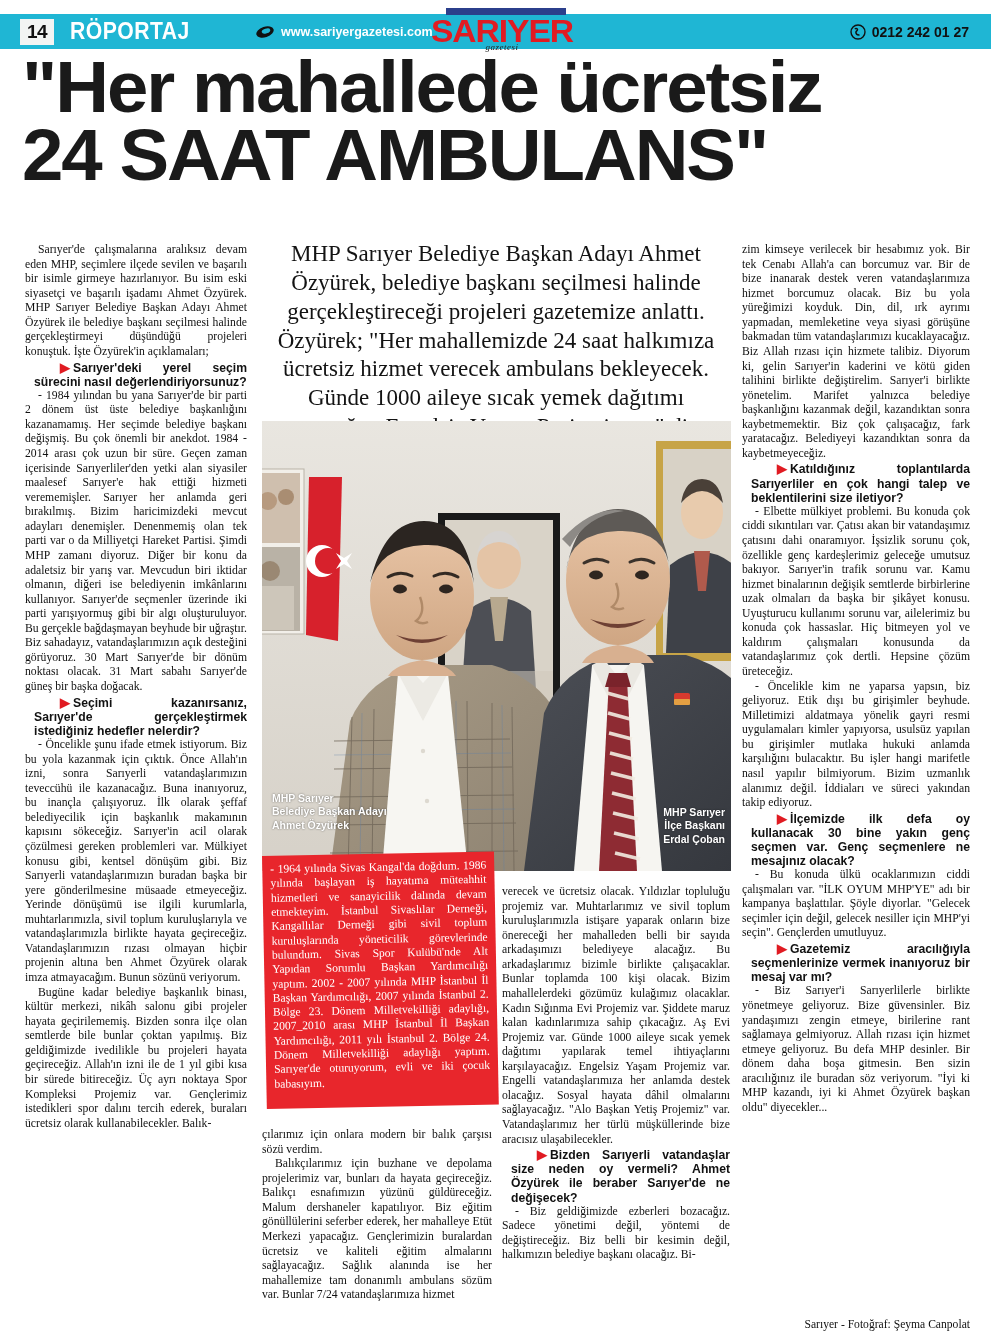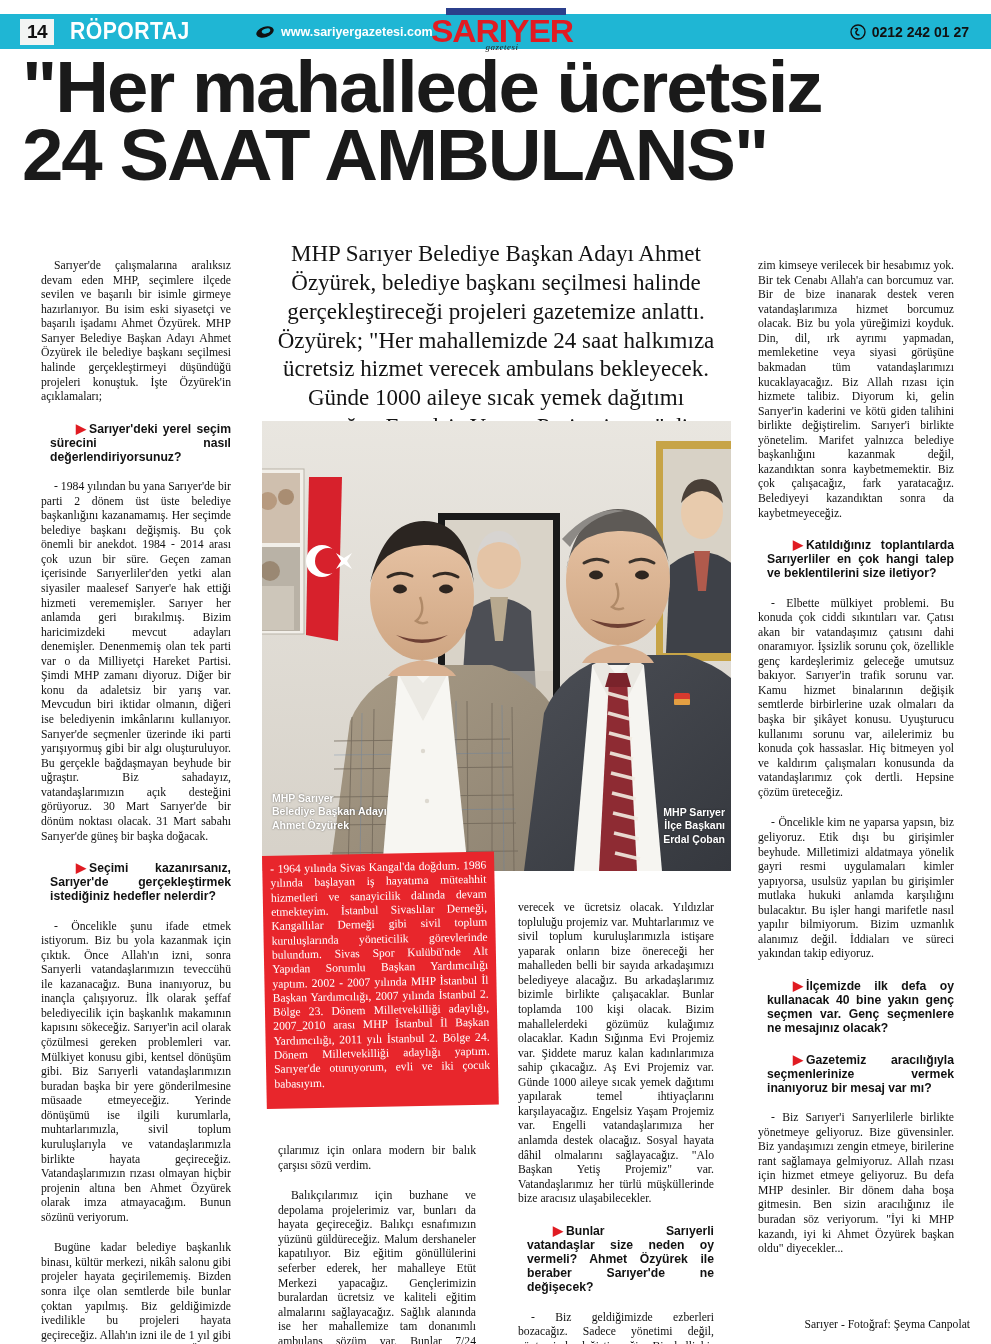--- a/index.html
+++ b/index.html
@@ -91,21 +91,21 @@
 
   
   .col {
     position: absolute;
     font-family: "Liberation Serif", serif;
     font-size: 11.7px;
     line-height: 1.245;
     text-align: justify;
     color: #111;
   }
-  .col p { text-indent: 13px; margin: 16px; }
+  .col p { text-indent: 13px; margin: 0; }
   .col p.noindent { text-indent: 0; }
 
   .col1 { left: 25px; top: 243px; width: 222px; }
   .col3 { left: 502px; top: 885px; width: 228px; }
   .col4 { left: 742px; top: 243px; width: 228px; }
 
   .qhead {
     font-family: Liberation Sans, sans-serif;
     font-weight: bold;
     font-size: 12.2px;
@@ -377,29 +377,30 @@
     <p>Bugüne kadar belediye başkanlık binası, kültür merkezi, nikâh salonu gibi projeler hayata geçirilememiş. Bizden sonra ilçe olan semtlerde bile bunlar çoktan yapılmış. Biz geldiğimizde ivedilikle bu projeleri hayata geçireceğiz. Allah'ın izni ile de 1 yıl gibi kısa bir sürede bitireceğiz. Üç ayrı noktaya Spor Kompleksi Projemiz var. Gençlerimiz istedikleri spor dalını tercih ederek, buraları ücretsiz olarak kullanabilecekler. Balık-</p>
   </div>
 
   <div class="col col2-after" style="position:absolute;">
     <p class="noindent">çılarımız için onlara modern bir balık çarşısı sözü verdim.</p>
     <p>Balıkçılarımız için buzhane ve depolama projelerimiz var, bunları da hayata geçireceğiz. Balıkçı esnafımızın yüzünü güldüreceğiz. Malum dershaneler kapatılıyor. Biz eğitim gönüllülerini seferber ederek, her mahalleye Etüt Merkezi yapacağız. Gençlerimizin buralardan ücretsiz ve kaliteli eğitim almalarını sağlayacağız. Sağlık alanında ise her mahallemize tam donanımlı ambulans sözüm var. Bunlar 7/24 vatandaşlarımıza hizmet</p>
   </div>
 
   <div class="col col3">
     <p class="noindent">verecek ve ücretsiz olacak. Yıldızlar topluluğu projemiz var. Muhtarlarımız ve sivil toplum kuruluşlarımızla istişare yaparak onların bize önereceği her mahalleden belli bir sayıda arkadaşımızı belediyeye alacağız. Bu arkadaşlarımız bizimle birlikte çalışacaklar. Bunlar toplamda 100 kişi olacak. Bizim mahallelerdeki gözümüz kulağımız olacaklar. Kadın Sığınma Evi Projemiz var. Şiddete maruz kalan kadınlarımıza sahip çıkacağız. Aş Evi Projemiz var. Günde 1000 aileye sıcak yemek dağıtımı yapılarak temel ihtiyaçlarını karşılayacağız. Engelsiz Yaşam Projemiz var. Engelli vatandaşlarımıza her anlamda destek olacağız. Sosyal hayata dâhil olmalarını sağlayacağız. "Alo Başkan Yetiş Projemiz" var. Vatandaşlarımız her türlü müşküllerinde bize aracısız ulaşabilecekler.</p>
-    <p class="qhead qhead-pad"><span class="arrow">▶</span><span>Bunlar Sarıyerli vatandaşlar size neden oy vermeli? Ahmet Özyürek ile beraber Sarıyer'de ne değişecek?</span></p>
+    <p class="qhead qhead-pad"><span class="arrow">▶</span><span>Bizden Sarıyerli vatandaşlar size neden oy vermeli? Ahmet Özyürek ile beraber Sarıyer'de ne değişecek?</span></p>
     <p>- Biz geldiğimizde ezberleri bozacağız. Sadece yönetimi değil, yöntemi de değiştireceğiz. Biz belli bir kesimin değil, halkımızın belediye başkanı olacağız. Bi-</p>
   </div>
 
   <div class="col col4">
     <p class="noindent">zim kimseye verilecek bir hesabımız yok. Bir tek Cenabı Allah'a can borcumuz var. Bir de bize inanarak destek veren vatandaşlarımıza hizmet borcumuz olacak. Biz bu yola yüreğimizi koyduk. Din, dil, ırk ayrımı yapmadan, memleketine veya siyasi görüşüne bakmadan tüm vatandaşlarımızı kucaklayacağız. Biz Allah rızası için hizmete talibiz. Diyorum ki, gelin Sarıyer'in kaderini ve kötü giden talihini birlikte değiştirelim. Sarıyer'i birlikte yönetelim. Marifet yalnızca belediye başkanlığını kazanmak değil, kazandıktan sonra kaybetmemektir. Biz çok çalışacağız, fark yaratacağız. Belediyeyi kazandıktan sonra da kaybetmeyeceğiz.</p>
     <p class="qhead qhead-pad"><span class="arrow">▶</span><span>Katıldığınız toplantılarda Sarıyerliler en çok hangi talep ve beklentilerini size iletiyor?</span></p>
     <p>- Elbette mülkiyet problemi. Bu konuda çok ciddi sıkıntıları var. Çatısı akan bir vatandaşımız çatısını dahi onaramıyor. İşsizlik sorunu çok, özellikle genç kardeşlerimiz geleceğe umutsuz bakıyor. Sarıyer'in trafik sorunu var. Kamu hizmet binalarının değişik semtlerde birbirlerine uzak olmaları da başka bir şikâyet konusu. Uyuşturucu kullanımı sorunu var, ailelerimiz bu konuda çok hassaslar. Hiç bitmeyen yol ve kaldırım çalışmaları konusunda da vatandaşlarımız çok dertli. Hepsine çözüm üreteceğiz.</p>
     <p>- Öncelikle kim ne yaparsa yapsın, biz geliyoruz. Etik dışı bu girişimler beyhude. Milletimizi aldatmaya yönelik gayri resmi uygulamaları kimler yapıyorsa, usulsüz yapılan bu girişimler mutlaka hukuki anlamda karşılığını bulacaktır. Bu işler hangi marifetle nasıl yapılır bilmiyorum. Bizim uzmanlık alanımız değil. İddiaları ve süreci yakından takip ediyoruz.</p>
-    <p class="qhead qhead-pad"><span class="arrow">▶</span><span>İlçemizde ilk defa oy kullanacak 40 bine yakın genç seçmen var. Genç seçmenlere ne mesajınız olacak?</span></p>
+    <p class="qhead qhead-pad"><span class="arrow">▶</span><span>İlçemizde ilk defa oy kullanacak 30 bine yakın genç seçmen var. Genç seçmenlere ne mesajınız olacak?</span></p>
+    <p>- Bu konuda ülkü ocaklarımızın ciddi çalışmaları var. "İLK OYUM MHP'YE" adı bir kampanya başlattılar. Şöyle diyorlar. "Gelecek seçimler için değil, gelecek nesiller için MHP'yi seçin". Gençlerden umutluyuz.</p>
     <p class="qhead qhead-pad"><span class="arrow">▶</span><span>Gazetemiz aracılığıyla seçmenlerinize vermek inanıyoruz bir mesaj var mı?</span></p>
     <p>- Biz Sarıyer'i Sarıyerlilerle birlikte yönetmeye geliyoruz. Bize güvensinler. Biz yandaşımızı zengin etmeye, birilerine rant sağlamaya gelmiyoruz. Allah rızası için hizmet etmeye geliyoruz. Bu defa MHP desinler. Bir dönem daha boşa gitmesin. Ben sizin aracılığınız ile buradan söz veriyorum. "İyi ki MHP kazandı, iyi ki Ahmet Özyürek başkan oldu" diyecekler...</p>
   </div>
 
   <div class="credit">Sarıyer - Fotoğraf: Şeyma Canpolat</div>
 
 </div>
 
 </body></html>

